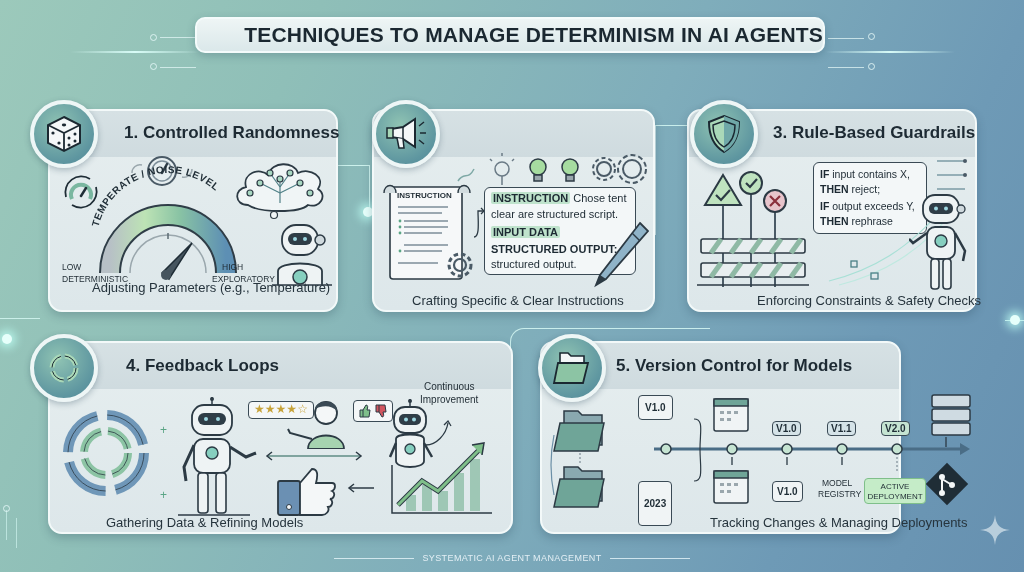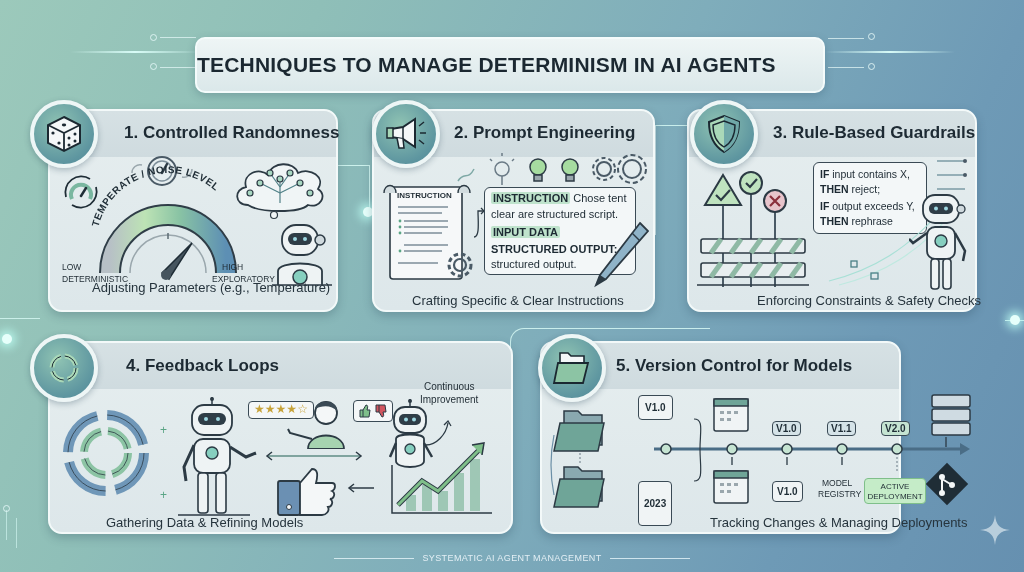--- a/index.html
+++ b/index.html
@@ -9,25 +9,25 @@
     background: linear-gradient(115deg, #9cc9bb 0%, #8fbfb8 25%, #7fadbb 55%, #6e9ab6 80%, #6690b0 100%);
     position: relative;
     color: #1d2a33;
   }
   .glow-line { position: absolute; height: 2px; background: linear-gradient(90deg, rgba(255,255,255,0), rgba(220,255,250,0.95), rgba(255,255,255,0)); }
   .circuit { position: absolute; border: 1.5px solid rgba(225,245,245,0.75); }
   .dot { position: absolute; width: 7px; height: 7px; border-radius: 50%; border: 1.5px solid rgba(225,245,245,0.9); }
   .glow-dot { position: absolute; width: 10px; height: 10px; border-radius: 50%; background: #e6fffb; box-shadow: 0 0 10px 4px rgba(190,255,245,0.8); }
 
   .title-bar {
-    position: absolute; left: 195px; top: 37px; width: 630px; height: 56px;
+    position: absolute; left: 195px; top: 17px; width: 630px; height: 36px;
     background: linear-gradient(180deg, #eef5f5, #dbe8ea);
     border: 2px solid #f4fbfb; border-radius: 10px;
     box-shadow: 0 3px 8px rgba(40,70,90,0.25);
-    display: flex; align-items: center; justify-content: flex-start;
+    display: flex; align-items: center; justify-content: flex-end;
   }
   .title-bar span { font-weight: 700; font-size: 21px; letter-spacing: 0.2px; color: #1b2831; }
 
   .panel {
     position: absolute;
     background: linear-gradient(180deg, #e6eeef 0%, #dde7ea 100%);
     border: 2px solid #f3f9f9; border-radius: 14px;
     box-shadow: 0 4px 10px rgba(30,60,80,0.25);
   }
   .panel-head {
@@ -168,21 +168,20 @@
       <circle cx="15" cy="29" r="1.6" fill="#1b2831"></circle>
     <circle cx="25" cy="24" r="1.5" fill="#1b2831"></circle>
       <circle cx="31" cy="20" r="1.5" fill="#1b2831"></circle>
     <circle cx="25" cy="31" r="1.5" fill="#1b2831"></circle>
       <circle cx="31" cy="27" r="1.5" fill="#1b2831"></circle>
   </svg>
 </div>
 
 <div class="panel" style="left:372px;top:109px;width:283px;height:203px;">
   <div class="panel-head"></div>
-  <div class="panel-title" style="left:80px;top:12px;">2. Prompt Engineering</div>
 
   <svg style="position:absolute;left:80px;top:40px;" width="200" height="36" viewBox="0 0 200 36">
     <path d="M4 30 C10 20 14 30 20 18" fill="none" stroke="#7fa9a6" stroke-width="1.5"></path>
     <g stroke="#6b7b86" stroke-width="1.5" fill="none">
       <circle cx="48" cy="18" r="7"></circle>
         <line x1="48" y1="25" x2="48" y2="34"></line>
       <line x1="48" y1="5" x2="48" y2="2"></line>
         <line x1="38" y1="10" x2="36" y2="8"></line>
         <line x1="58" y1="10" x2="60" y2="8"></line>
     </g>

